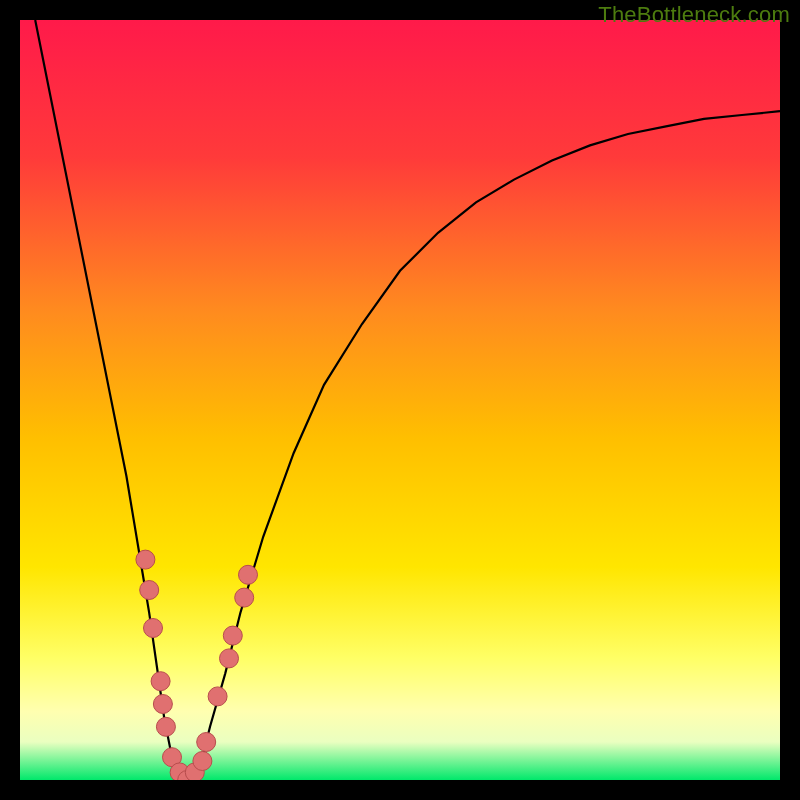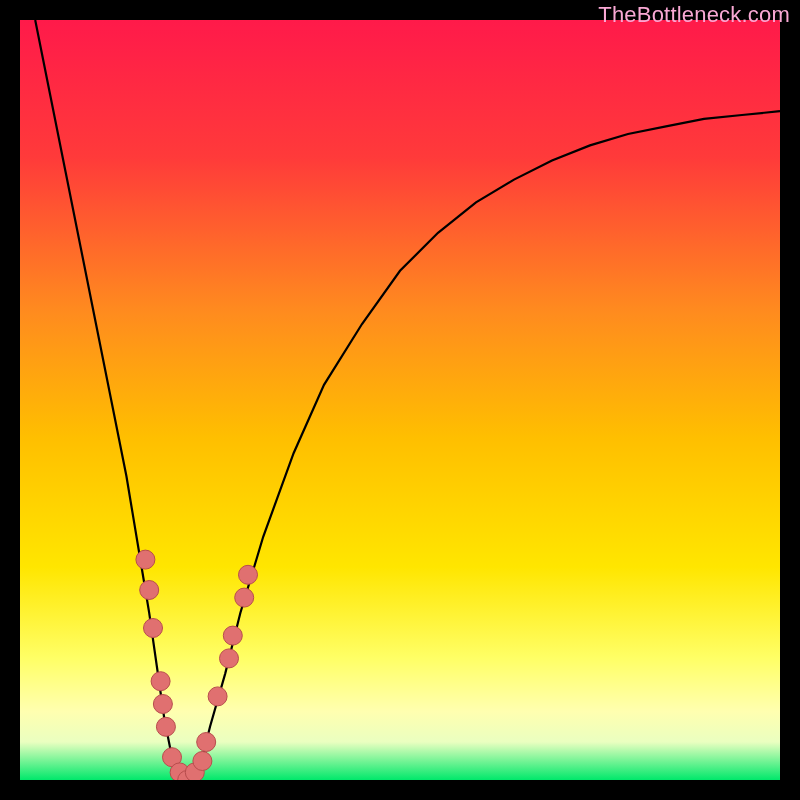--- a/index.html
+++ b/index.html
@@ -23,21 +23,21 @@
     position: absolute;
     left: 0;
     top: 0;
     width: 760px;
     height: 760px;
   }
   .watermark {
     position: absolute;
     top: 2px;
     right: 10px;
-    color: #f9a8d4;
+    color: #4d7c0f;
     font-size: 22px;
     font-weight: 500;
     letter-spacing: 0.2px;
     font-family: Arial, Helvetica, sans-serif;
     text-align: right;
   }
 </style>
 </head>
 <body>
 

